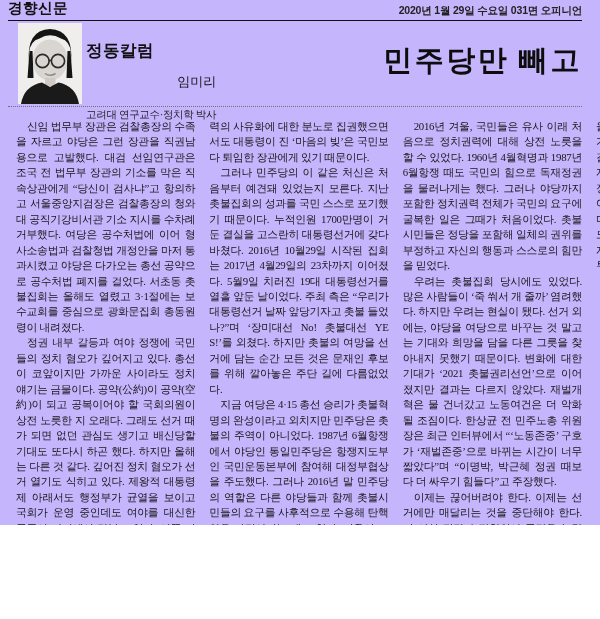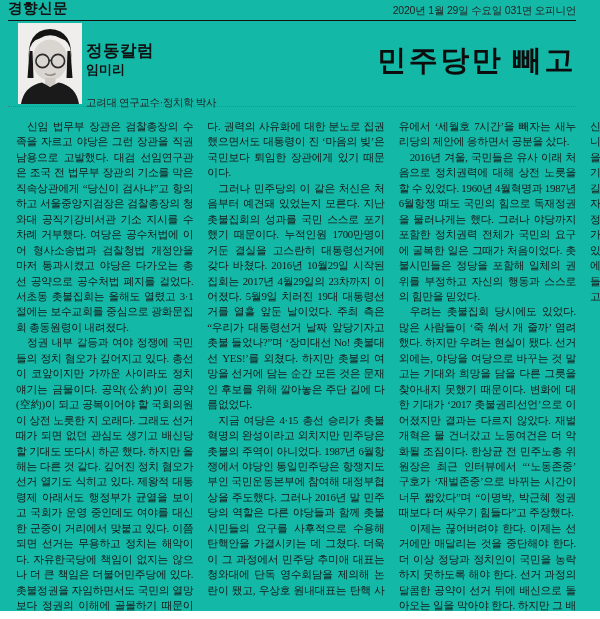--- a/index.html
+++ b/index.html
@@ -1,48 +1,48 @@
 <!DOCTYPE html>
 <html><head>
 <meta charset="utf-8">
 <style>
   html,body{margin:0;padding:0;background:#ffffff;}
   .page{
     position:relative;
-    width:600px;height:611px;
-    background:#14b8a6;
+    width:600px;height:525px;
+    background:#c4b5fd;
     box-sizing:border-box;
-    padding:3px 24px 0 8px;
+    padding:3px 18px 0 8px;
     overflow:hidden;
     font-family:"Liberation Serif","DejaVu Serif",serif;
     color:#1a1a1a;
   }
   
   .masthead{
     display:flex;justify-content:space-between;align-items:flex-end;
     height:15px;
   }
   .logo{
     font-family:"Liberation Serif","DejaVu Serif",serif;
     font-weight:900;font-size:14.5px;letter-spacing:.5px;color:#111;
   }
   .dateline{
     font-family:"Liberation Sans","DejaVu Sans",sans-serif;
-    font-weight:400;font-size:10.5px;color:#222;letter-spacing:-0.2px;margin-left:31px;
+    font-weight:700;font-size:10.5px;color:#222;letter-spacing:-0.2px;margin-left:31px;
   }
   .top-rule{border-top:1.5px solid #111;margin-top:2px;}
   
   .byline-row{position:relative;height:85px;}
   .portrait{
     position:absolute;left:10px;top:2px;width:64px;height:81px;
     overflow:hidden;background:#efeeec;
   }
   .byline-text{position:absolute;left:78px;top:21px;}
   .col-name{font-weight:900;font-size:16.5px;letter-spacing:.5px;color:#111;line-height:1.15;}
-  .author{font-weight:700;font-size:13px;margin-top:0;color:#111;}
+  .author{font-weight:400;font-size:13px;margin-top:12px;color:#111;text-align:right;}
   .affil{font-size:10.5px;margin-top:17px;color:#222;letter-spacing:-0.3px;}
   .headline{
     position:absolute;right:0;top:20px;margin:0;
     font-size:29px;font-weight:900;letter-spacing:2.5px;color:#0d0d0d;
     font-family:"Liberation Serif","DejaVu Serif",serif;
   }
   .dotted-rule{border-top:1.5px dotted #707070;margin-top:0;}
   
   .body{
     margin-top:12px;
@@ -100,17 +100,17 @@
   </section>
 
   <div class="dotted-rule"></div>
 
   <article class="body">
     <p>신임 법무부 장관은 검찰총장의 수족을 자르고 야당은 그런 장관을 직권남용으로 고발했다. 대검 선임연구관은 조국 전 법무부 장관의 기소를 막은 직속상관에게 “당신이 검사냐”고 항의하고 서울중앙지검장은 검찰총장의 청와대 공직기강비서관 기소 지시를 수차례 거부했다. 여당은 공수처법에 이어 형사소송법과 검찰청법 개정안을 마저 통과시켰고 야당은 다가오는 총선 공약으로 공수처법 폐지를 걸었다. 서초동 촛불집회는 올해도 열렸고 3·1절에는 보수교회를 중심으로 광화문집회 총동원령이 내려졌다.</p>
     <p>정권 내부 갈등과 여야 정쟁에 국민들의 정치 혐오가 깊어지고 있다. 총선이 코앞이지만 가까운 사이라도 정치 얘기는 금물이다. 공약(公約)이 공약(空約)이 되고 공복이어야 할 국회의원이 상전 노릇한 지 오래다. 그래도 선거 때가 되면 없던 관심도 생기고 배신당할 기대도 또다시 하곤 했다. 하지만 올해는 다른 것 같다. 깊어진 정치 혐오가 선거 열기도 식히고 있다. 제왕적 대통령제 아래서도 행정부가 균열을 보이고 국회가 운영 중인데도 여야를 대신한 군중이 거리에서 맞붙고 있다. 이쯤 되면 선거는 무용하고 정치는 해악이다. 자유한국당에 책임이 없지는 않으나 더 큰 책임은 더불어민주당에 있다. 촛불정권을 자임하면서도 국민의 열망보다 정권의 이해에 골몰하기 때문이다. 권력의 사유화에 대한 분노로 집권했으면서도 대통령이 진 ‘마음의 빚’은 국민보다 퇴임한 장관에게 있기 때문이다.</p>
     <p>그러나 민주당의 이 같은 처신은 처음부터 예견돼 있었는지 모른다. 지난 촛불집회의 성과를 국민 스스로 포기했기 때문이다. 누적인원 1700만명이 거둔 결실을 고스란히 대통령선거에 갖다 바쳤다. 2016년 10월29일 시작된 집회는 2017년 4월29일의 23차까지 이어졌다. 5월9일 치러진 19대 대통령선거를 열흘 앞둔 날이었다. 주최 측은 “우리가 대통령선거 날짜 앞당기자고 촛불 들었나?”며 ‘장미대선 No! 촛불대선 YES!’를 외쳤다. 하지만 촛불의 여망을 선거에 담는 순간 모든 것은 문재인 후보를 위해 깔아놓은 주단 길에 다름없었다.</p>
     <p>지금 여당은 4·15 총선 승리가 촛불혁명의 완성이라고 외치지만 민주당은 촛불의 주역이 아니었다. 1987년 6월항쟁에서 야당인 통일민주당은 항쟁지도부인 국민운동본부에 참여해 대정부협상을 주도했다. 그러나 2016년 말 민주당의 역할은 다른 야당들과 함께 촛불시민들의 요구를 사후적으로 수용해 탄핵안을 가결시키는 데 그쳤다. 더욱이 그 과정에서 민주당 추미애 대표는 청와대에 단독 영수회담을 제의해 논란이 됐고, 우상호 원내대표는 탄핵 사유에서 ‘세월호 7시간’을 빼자는 새누리당의 제안에 응하면서 공분을 샀다.</p>
     <p>2016년 겨울, 국민들은 유사 이래 처음으로 정치권력에 대해 상전 노릇을 할 수 있었다. 1960년 4월혁명과 1987년 6월항쟁 때도 국민의 힘으로 독재정권을 물러나게는 했다. 그러나 야당까지 포함한 정치권력 전체가 국민의 요구에 굴복한 일은 그때가 처음이었다. 촛불시민들은 정당을 포함해 일체의 권위를 부정하고 자신의 행동과 스스로의 힘만을 믿었다.</p>
-    <p>우려는 촛불집회 당시에도 있었다. 많은 사람들이 ‘죽 쒀서 개 줄까’ 염려했다. 하지만 우려는 현실이 됐다. 선거 외에는, 야당을 여당으로 바꾸는 것 말고는 기대와 희망을 담을 다른 그릇을 찾아내지 못했기 때문이다. 변화에 대한 기대가 ‘2017 촛불권리선언’으로 이어졌지만 결과는 다르지 않았다. 재벌개혁은 물 건너갔고 노동여건은 더 악화될 조짐이다. 한상균 전 민주노총 위원장은 최근 인터뷰에서 “‘노동존중’ 구호가 ‘재벌존중’으로 바뀌는 시간이 너무 짧았다”며 “이명박, 박근혜 정권 때보다 더 싸우기 힘들다”고 주장했다.</p>
+    <p>우려는 촛불집회 당시에도 있었다. 많은 사람들이 ‘죽 쒀서 개 줄까’ 염려했다. 하지만 우려는 현실이 됐다. 선거 외에는, 야당을 여당으로 바꾸는 것 말고는 기대와 희망을 담을 다른 그릇을 찾아내지 못했기 때문이다. 변화에 대한 기대가 ‘2021 촛불권리선언’으로 이어졌지만 결과는 다르지 않았다. 재벌개혁은 물 건너갔고 노동여건은 더 악화될 조짐이다. 한상균 전 민주노총 위원장은 최근 인터뷰에서 “‘노동존중’ 구호가 ‘재벌존중’으로 바뀌는 시간이 너무 짧았다”며 “이명박, 박근혜 정권 때보다 더 싸우기 힘들다”고 주장했다.</p>
     <p>이제는 끊어버려야 한다. 이제는 선거에만 매달리는 것을 중단해야 한다. 더 이상 정당과 정치인이 국민을 농락하지 못하도록 해야 한다. 선거 과정의 달콤한 공약이 선거 뒤에 배신으로 돌아오는 일을 막아야 한다. 하지만 그 배신에는 국민도 책임이 있다. 최선이 아니라 차악을 선택했기 때문이다. 최악을 피하고자 계속해서 차악에 표를 줬기 때문이다. 국민들은 그렇게 정당에 길들여져 갔다. 이번에는 거꾸로 해보자. 국민이 정당을 길들여보자. 정당과 정치인들에게 알려주자. 국민이 볼모가 아니라는 것을. 유권자도 배신할 수 있다는 것을 알려주자. 선거가 끝난 뒤에도 국민의 눈치를 살피는 정당을 만들자. 그래서 제안한다. ‘민주당만 빼고’ 투표하자.</p>
   </article>
 
 </div>
 
 </body></html>

